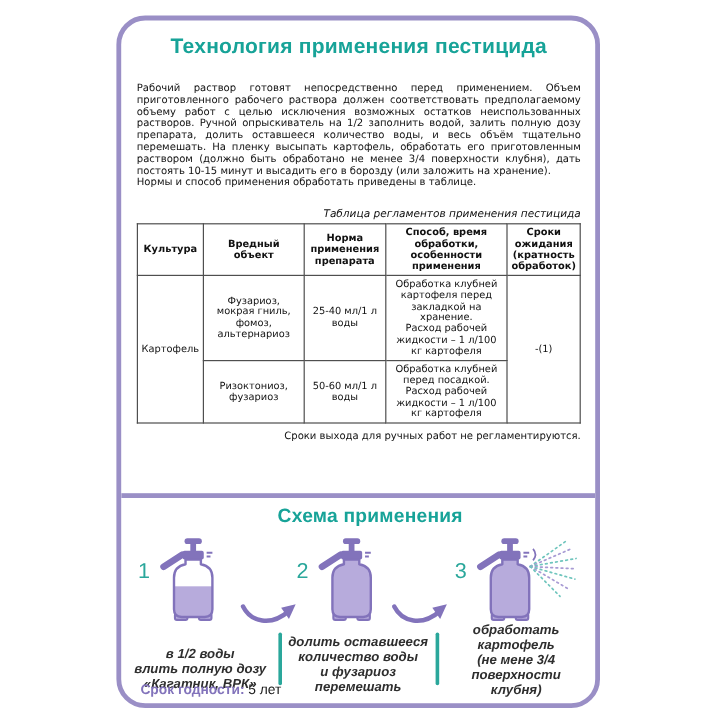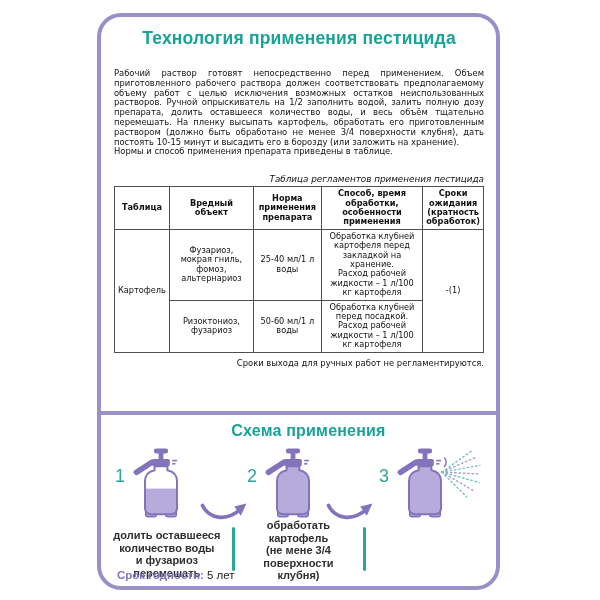--- a/index.html
+++ b/index.html
@@ -40,43 +40,44 @@
     font-size:18px; color:#2aa79b; font-weight:400;
   }
   .sprayer { position:absolute; top:30px; width:72px; height:76px; }
   .arrow { position:absolute; top:83px; width:50px; height:28px; }
   .mist { position:absolute; left:338px; top:34px; width:42px; height:50px; }
   .labels-row { position:absolute; left:0; right:0; top:104px; display:flex; }
   .step-label-cell { width:33.33%; text-align:center; }
   .step-label {
     font-family:"Liberation Sans", sans-serif; font-weight:bold; font-size:11px; line-height:12.5px;
     color:#2e2e2e;
+    font-style:italic;
   }
   .m1{margin-top:20px} .m2{margin-top:10px} .m3{margin-top:0}
   .step-divider { position:absolute; top:112px; width:3px; height:44px; background:#2aa79b; border-radius:2px; }
   .sd1{left:131px} .sd2{left:262px}
   .shelf { position:absolute; left:16px; bottom:5px; font-family:"Liberation Sans", sans-serif; font-size:11.5px; }
   .shelf-label { color:#8273bb; font-weight:bold; }
   .shelf-value { color:#1a1a1a; font-weight:normal; margin-left:3px; }
 </style>
 </head>
 <body>
 
 <div class="card">
 
   <div class="top-section">
     <div class="main-title">Технология применения пестицида</div>
     <p class="body-text">Рабочий раствор готовят непосредственно перед применением. Объем приготовленного рабочего раствора должен соответствовать предполагаемому объему работ с целью исключения возможных остатков неиспользованных растворов. Ручной опрыскиватель на 1/2 заполнить водой, залить полную дозу препарата, долить оставшееся количество воды, и весь объём тщательно перемешать. На пленку высыпать картофель, обработать его приготовленным раствором (должно быть обработано не менее 3/4 поверхности клубня), дать постоять 10-15 минут и высадить его в борозду (или заложить на хранение).</p>
-    <p class="body-text2">Нормы и способ применения препарата приведены в таблице.</p>
+    <p class="body-text2">Нормы и способ применения обработать приведены в таблице.</p>
     <div class="table-caption">Таблица регламентов применения пестицида</div>
 
     <table class="reg">
       <tbody>
           <tr class="hdr">
-        <th class="c1">Таблица</th>
+        <th class="c1">Культура</th>
         <th class="c2">Вредный объект</th>
         <th class="c3">Норма применения препарата</th>
         <th class="c4">Способ, время обработки, особенности применения</th>
         <th class="c5">Сроки ожидания (кратность обработок)</th>
       </tr>
       <tr class="r1">
         <td rowspan="2">Картофель</td>
         <td>Фузариоз, мокрая гниль, фомоз, альтернариоз</td>
         <td>25-40 мл/1 л воды</td>
         <td class="left">
@@ -169,20 +170,27 @@
         <line x1="3" y1="24" x2="43" y2="17" stroke="#6fc5bd"></line>
         <line x1="3" y1="24" x2="43" y2="26" stroke="#a89bd4"></line>
         <line x1="3" y1="24" x2="42" y2="35" stroke="#6fc5bd"></line>
         <line x1="3" y1="24" x2="37" y2="44" stroke="#a89bd4"></line>
         <line x1="3" y1="24" x2="29" y2="50" stroke="#6fc5bd"></line>
       </g>
     </svg>
 
     <div class="labels-row">
       <div class="step-label-cell">
+        <div class="step-label m1">
+          <span class="block">в 1/2 воды</span>
+          <span class="block">влить полную дозу</span>
+          <span class="block">«Кагатник, ВРК»</span>
+        </div>
+      </div>
+      <div class="step-label-cell">
         <div class="step-label m2">
           <span class="block">долить оставшееся</span>
           <span class="block">количество воды</span>
           <span class="block">и фузариоз</span>
           <span class="block">перемешать</span>
         </div>
       </div>
       <div class="step-label-cell">
         <div class="step-label m3">
           <span class="block">обработать</span>

